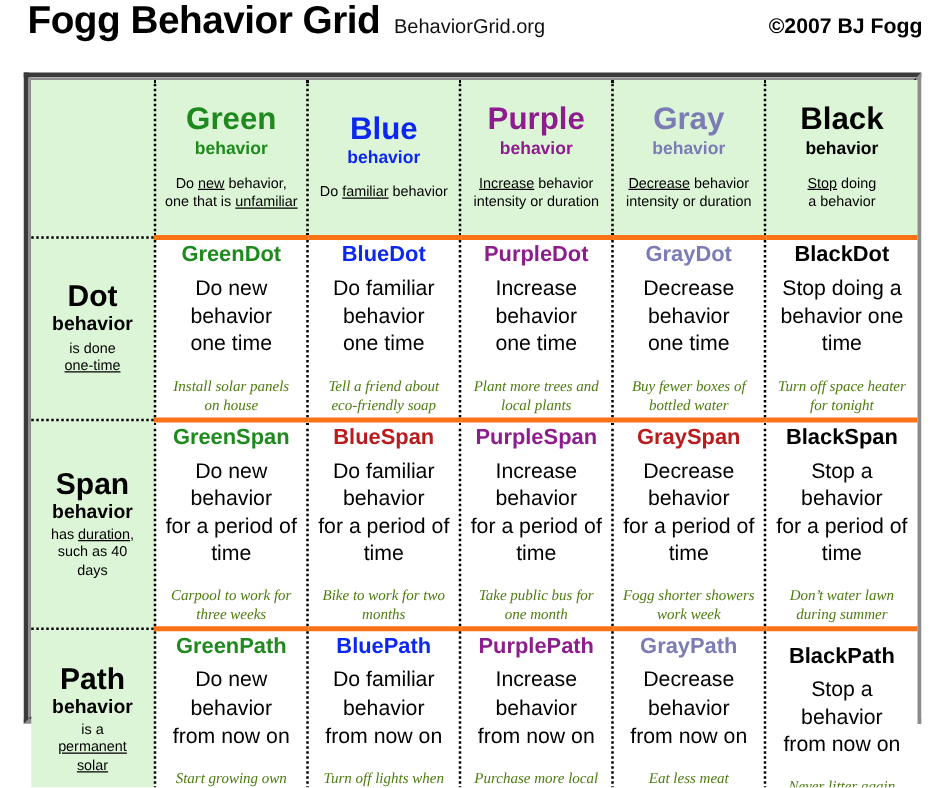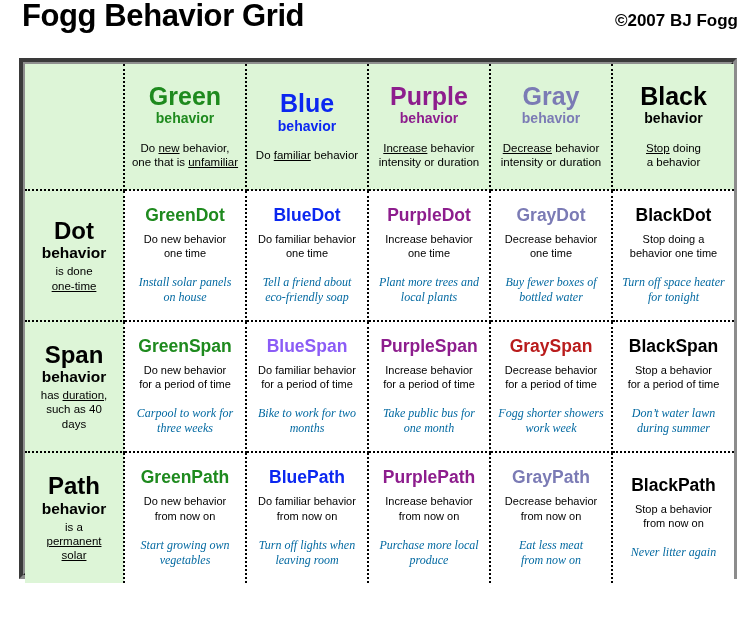--- a/index.html
+++ b/index.html
@@ -84,21 +84,21 @@
   
   col.c-label { width: 99px; }
   col.c-data  { width: 122px; }
 
   
   .vsep { border-right: 2px dotted #000000; }
   .hsep { border-bottom: 2px dotted #000000; }
 
   .green-bg { background: #ddf5d7; }
   .white-bg { background: #ffffff; }
-  .celltop  { border-top: 1px solid #f97316; }
+  .celltop  { border-top: 4px solid #f97316; }
 
   
   tr.header-row td { height: 126px; }
   .hdr-color {
     font-size: 25px;
     font-weight: bold;
     line-height: 1.05;
     margin-bottom: 2px;
   }
   .hdr-behavior {
@@ -138,29 +138,29 @@
 
   
   tr.data-row td { height: 131px; }
   .cell-title {
     font-size: 17.5px;
     font-weight: bold;
     line-height: 1.1;
     margin-bottom: 7px;
   }
   .cell-desc {
-    font-size: 11px;
+    font-size: 17px;
     color: #000000;
     line-height: 1.3;
   }
   .cell-example {
     font-family: "Liberation Serif", serif;
     font-style: italic;
     font-size: 12px;
-    color: #0369a1;
+    color: #4d7c0f;
     line-height: 1.25;
     margin-top: 15px;
   }
 
   
   .permission {
     position: absolute;
     left: 26px; top: 583px;
     font-size: 11.5px;
     color: #000000;
@@ -181,20 +181,21 @@
     margin-left: 5px;
   }
 </style>
 </head>
 <body>
 
 <div id="page">
 
   <div class="titlebar">
     <span class="main-title">Fogg Behavior Grid</span>
+    <span class="site-url">BehaviorGrid.org</span>
     <span class="copyright">©2007 BJ Fogg</span>
   </div>
 
   <div class="grid-frame">
    <div class="grid-frame-inner">
     <table class="grid">
       <colgroup>
         <col class="c-label">
             <col class="c-data">
             <col class="c-data">
@@ -340,21 +341,21 @@
             <span>Do new behavior</span><br>
             <span>for a period of time</span>
           </div>
           <div class="cell-example">
             <span>Carpool to work for</span><br>
             <span>three weeks</span>
           </div>
         </td>
 
         <td class="white-bg celltop vsep hsep">
-          <div class="cell-title" style="color:#8b5cf6">BlueSpan</div>
+          <div class="cell-title" style="color:#b91c1c">BlueSpan</div>
           <div class="cell-desc">
             <span>Do familiar behavior</span><br>
             <span>for a period of time</span>
           </div>
           <div class="cell-example">
             <span>Bike to work for two</span><br>
             <span>months</span>
           </div>
         </td>
 

